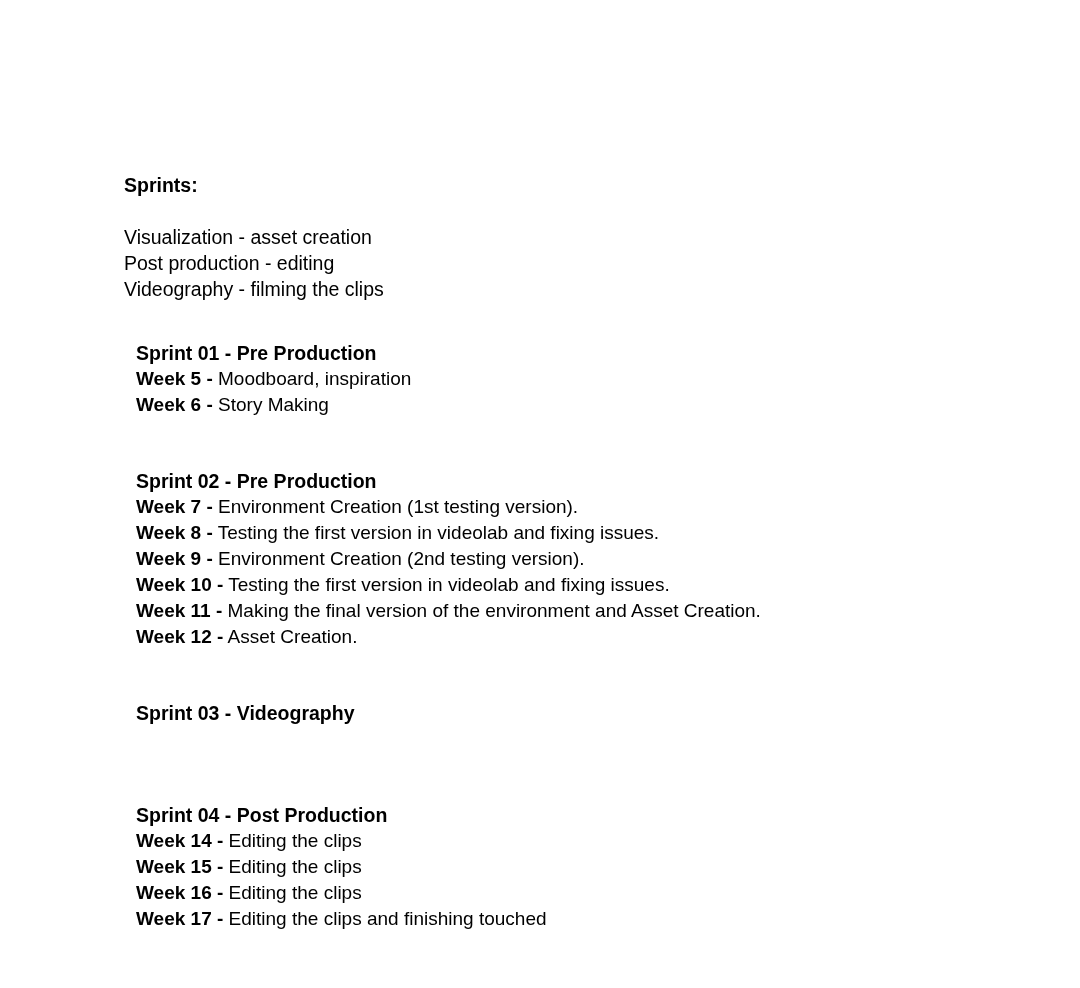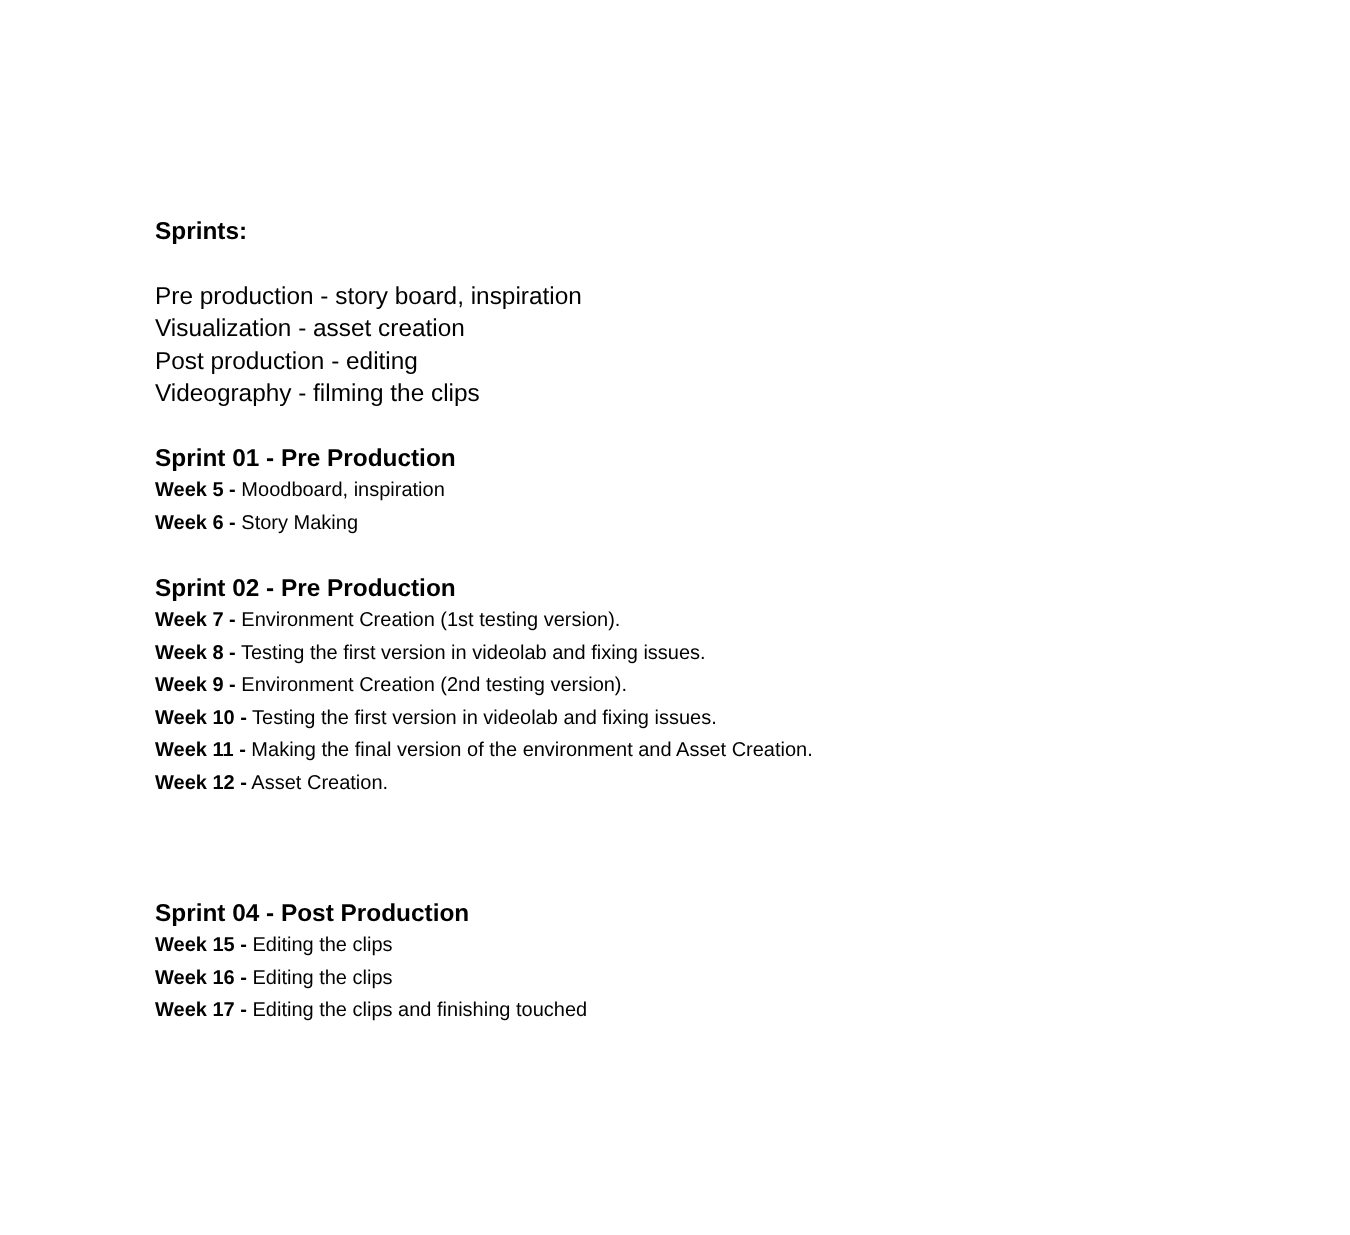--- a/index.html
+++ b/index.html
@@ -48,33 +48,33 @@
 
   .text-line {
     font-size: 19.5px;
     line-height: 26px;
     font-weight: normal;
     white-space: nowrap;
     margin: 0;
   }
 
   .sprint-block {
-    margin: 0;
+    margin: 12px;
   }
 
   .sprint-heading {
     font-size: 19.5px;
     line-height: 26px;
     font-weight: bold;
     white-space: nowrap;
     margin: 0;
   }
 
   .week-line {
-    font-size: 16px;
+    font-size: 19px;
     line-height: 26px;
     white-space: nowrap;
     margin: 0;
   }
   .week-label {
     font-weight: bold;
   }
   .week-desc {
     font-weight: normal;
   }
@@ -82,21 +82,20 @@
 </head>
 <body style="background: rgb(255, 255, 255); color: rgb(0, 0, 0);">
 
 <div class="page">
 
   <h1 class="doc-title">Sprints:</h1>
 
   <div class="spacer"></div>
 
   <ul class="phase-list">
-    <li class="text-line">Pre production - story board, inspiration</li>
     <li class="text-line">Visualization - asset creation</li>
     <li class="text-line">Post production - editing</li>
     <li class="text-line">Videography - filming the clips</li>
   </ul>
 
   <div class="spacer"></div>
 
   <section class="sprint-block">
     <div class="sprint-heading">Sprint 01 - Pre Production</div>
     <div class="week-line">
@@ -135,26 +134,31 @@
     </div>
     <div class="week-line">
       <span class="week-label">Week 12 -</span>
       <span class="week-desc">Asset Creation.</span>
     </div>
   </section>
 
   <div class="spacer"></div>
 
   <section class="sprint-block">
+    <div class="sprint-heading">Sprint 03 - Videography</div>
   </section>
 
   <div class="spacer-double"></div>
 
   <section class="sprint-block">
     <div class="sprint-heading">Sprint 04 - Post Production</div>
+    <div class="week-line">
+      <span class="week-label">Week 14 -</span>
+      <span class="week-desc">Editing the clips</span>
+    </div>
     <div class="week-line">
       <span class="week-label">Week 15 -</span>
       <span class="week-desc">Editing the clips</span>
     </div>
     <div class="week-line">
       <span class="week-label">Week 16 -</span>
       <span class="week-desc">Editing the clips</span>
     </div>
     <div class="week-line">
       <span class="week-label">Week 17 -</span>

